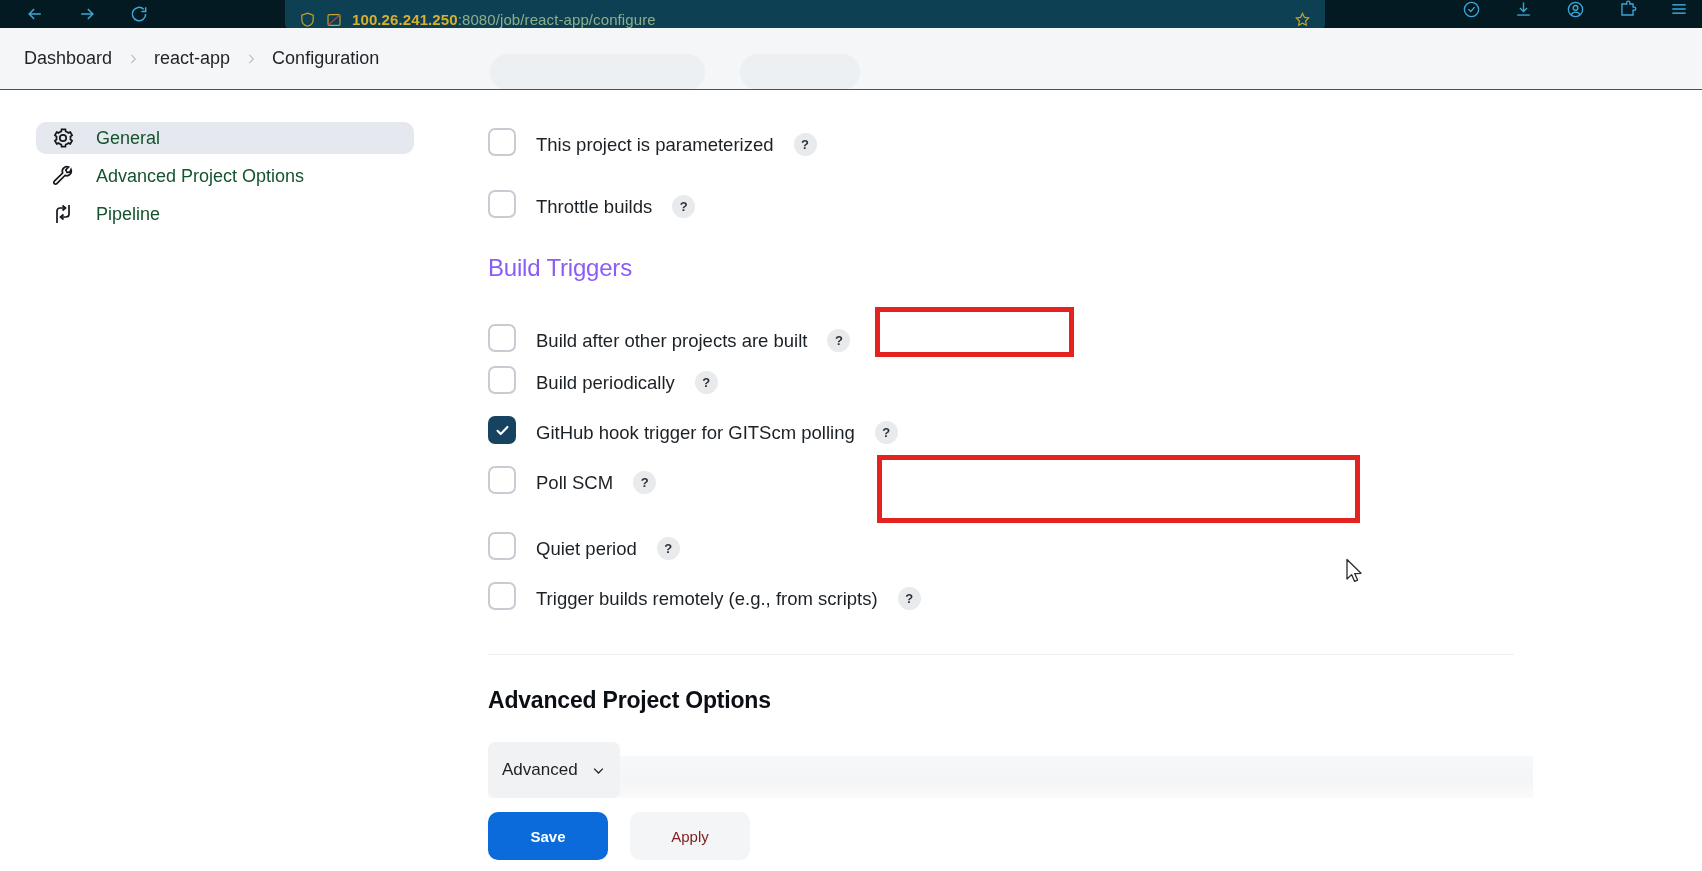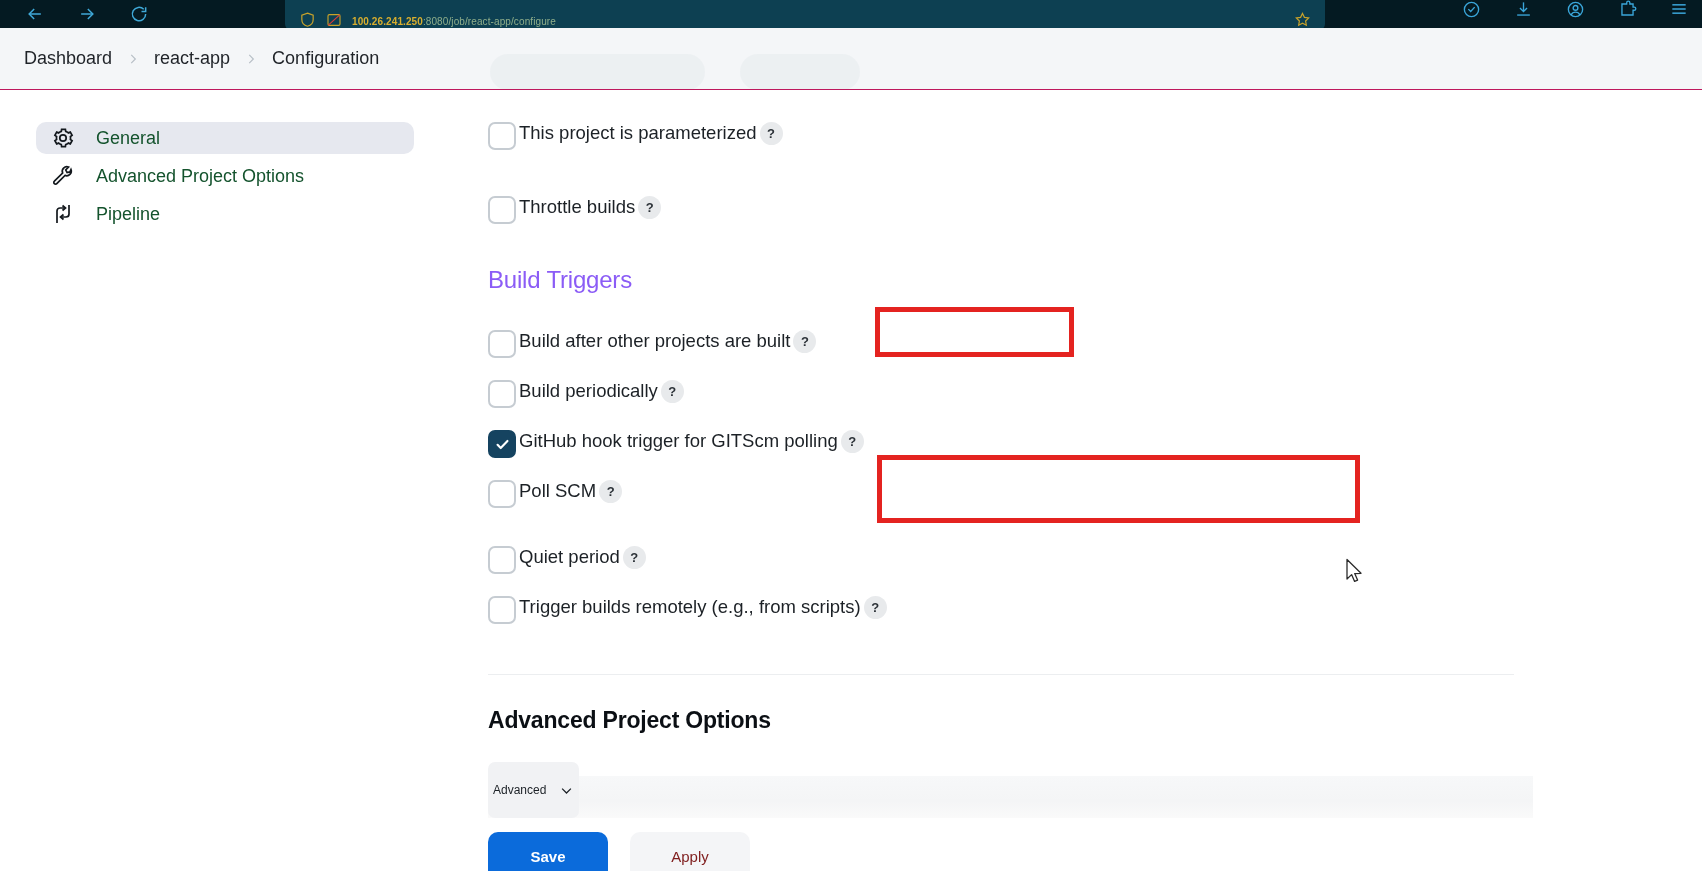--- a/index.html
+++ b/index.html
@@ -49,21 +49,21 @@
     height: 42px;
     background: #0d4052;
     border-radius: 6px;
     display: flex;
     align-items: flex-end;
     padding: 0 14px 2px 14px;
     gap: 10px;
   }
   .url-icon { color: #c8a22a; display: flex; align-items: center; }
   .url-text {
-    font-size: 10px;
+    font-size: 15px;
     color: #8fae8b;
     white-space: nowrap;
     letter-spacing: .1px;
     line-height: 1;
     padding-bottom: 1px;
   }
   .url-text .host { color: #d8ae2e; font-weight: 600; }
   .url-star { margin-left: auto; color: #c8a22a; display: flex; align-items: center; }
 
   .toolbar-right {
@@ -163,25 +163,25 @@
 
   
   .main {
     flex: 1;
     padding: 32px 0 0 36px;
     position: relative;
   }
 
   .opt-row {
     display: flex;
-    align-items: flex-start;
-    gap: 3px;
+    align-items: flex-end;
+    gap: 20px;
     height: 34px;
   }
-  .opt-row + .opt-row { margin-top: 40px; }
+  .opt-row + .opt-row { margin-top: 28px; }
 
   .cbox {
     width: 28px; height: 28px;
     border: 2px solid #c6ccd2;
     border-radius: 7px;
     background: #fff;
     flex: 0 0 28px;
     cursor: pointer;
   }
   .cbox.checked {
@@ -249,28 +249,28 @@
     position: relative;
     margin-top: 42px;
     height: 42px;
     width: 1045px;
     background: linear-gradient(to bottom, #f7f8f9 0%, #f4f5f6 60%, #fafafa 100%);
   }
   .adv-btn {
     position: absolute;
     left: 0; top: -14px;
     height: 56px;
-    padding: 0 5px;
+    padding: 0 14px;
     background: #f1f2f4;
     border: none;
     border-radius: 7px;
     display: flex;
     align-items: center;
     gap: 13px;
-    font-size: 12px;
+    font-size: 17px;
     color: #1c2126;
     font-family: "Liberation Sans", sans-serif;
     cursor: pointer;
   }
   .chev { display: flex; align-items: center; color: #1c2126; }
 
   .action-row {
     display: flex;
     align-items: center;
     gap: 22px;
@@ -459,21 +459,21 @@
     </div>
 
     <h2 class="section-heading" style="margin-top:36px;">Build Triggers</h2>
 
     <div class="opt-row" style="margin-top:36px;">
       <span class="cbox"></span>
       <span class="opt-label">Build after other projects are built</span>
       <span class="help">?</span>
     </div>
 
-    <div class="opt-row" style="margin-top:16px;">
+    <div class="opt-row" style="margin-top:8px;">
       <span class="cbox"></span>
       <span class="opt-label">Build periodically</span>
       <span class="help">?</span>
     </div>
 
     <div class="opt-row" style="margin-top:16px;">
       <span class="cbox checked">
         <svg width="17" height="17" viewBox="0 0 24 24" fill="none" stroke="#ffffff" stroke-width="3" stroke-linecap="round" stroke-linejoin="round">
             <path d="M5 12.5l4.5 4.5L19 7"></path>
           </svg>

